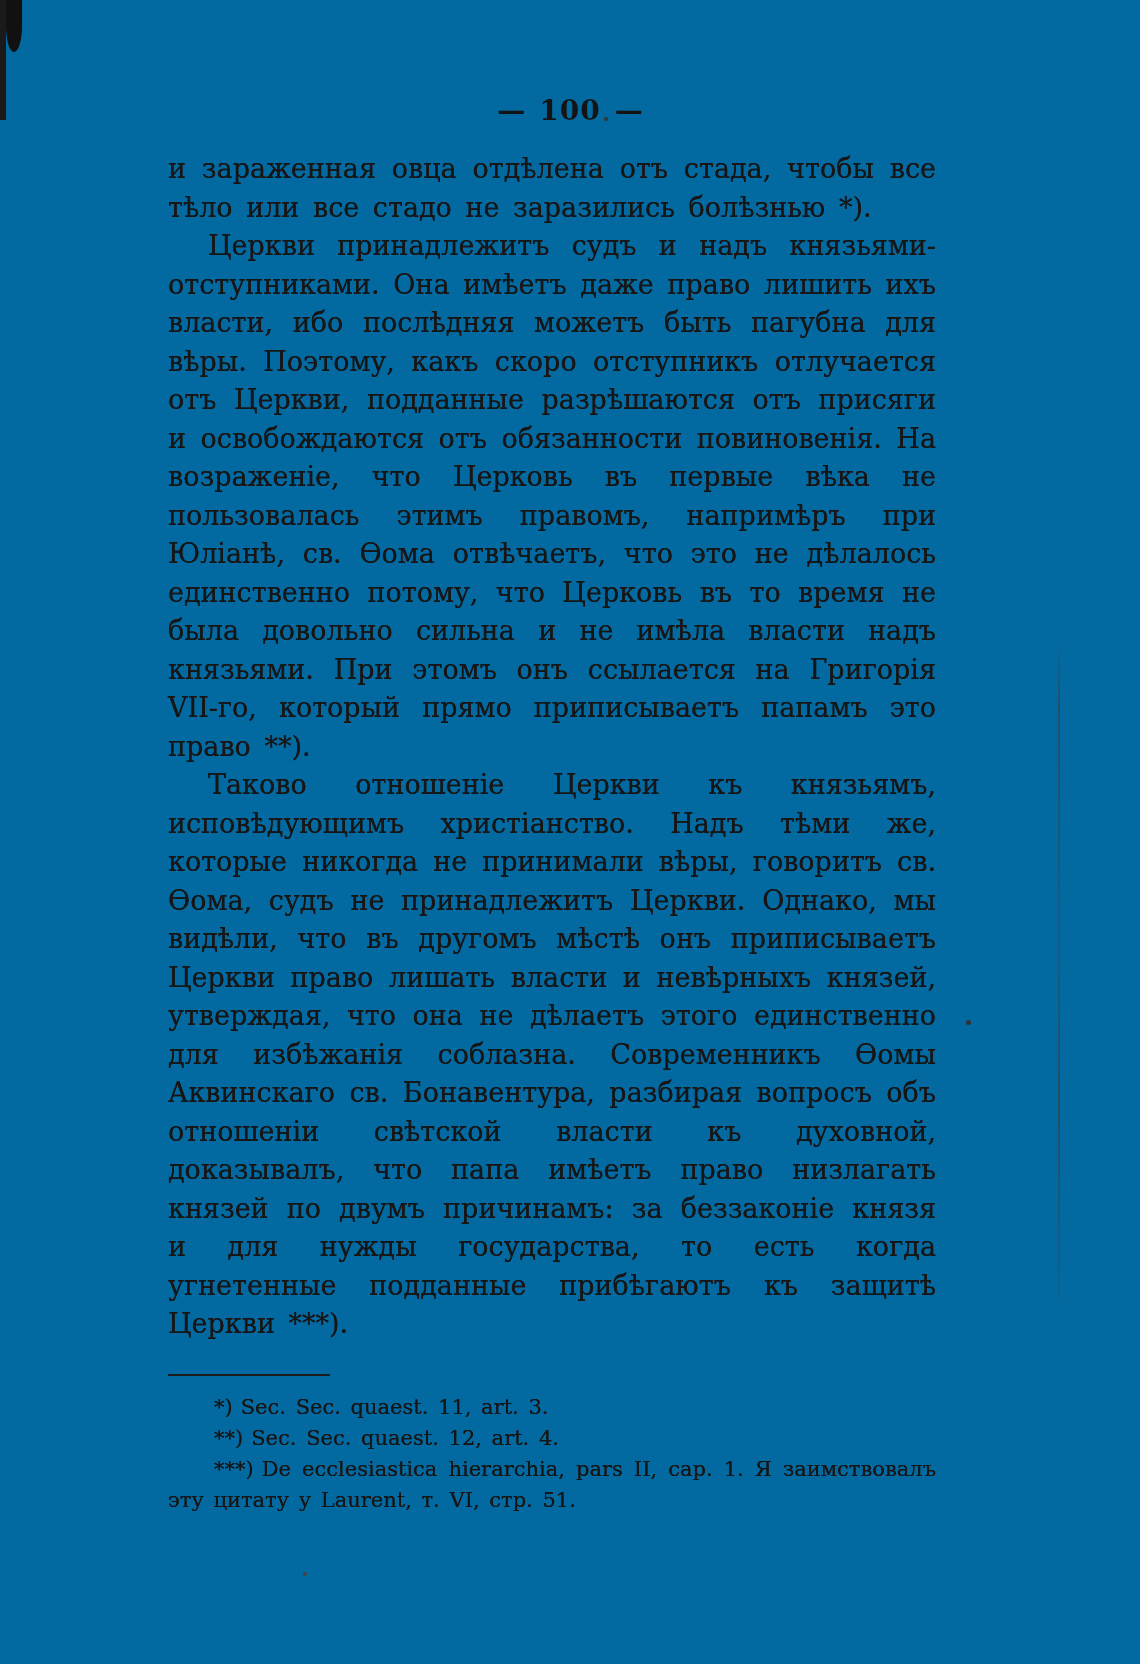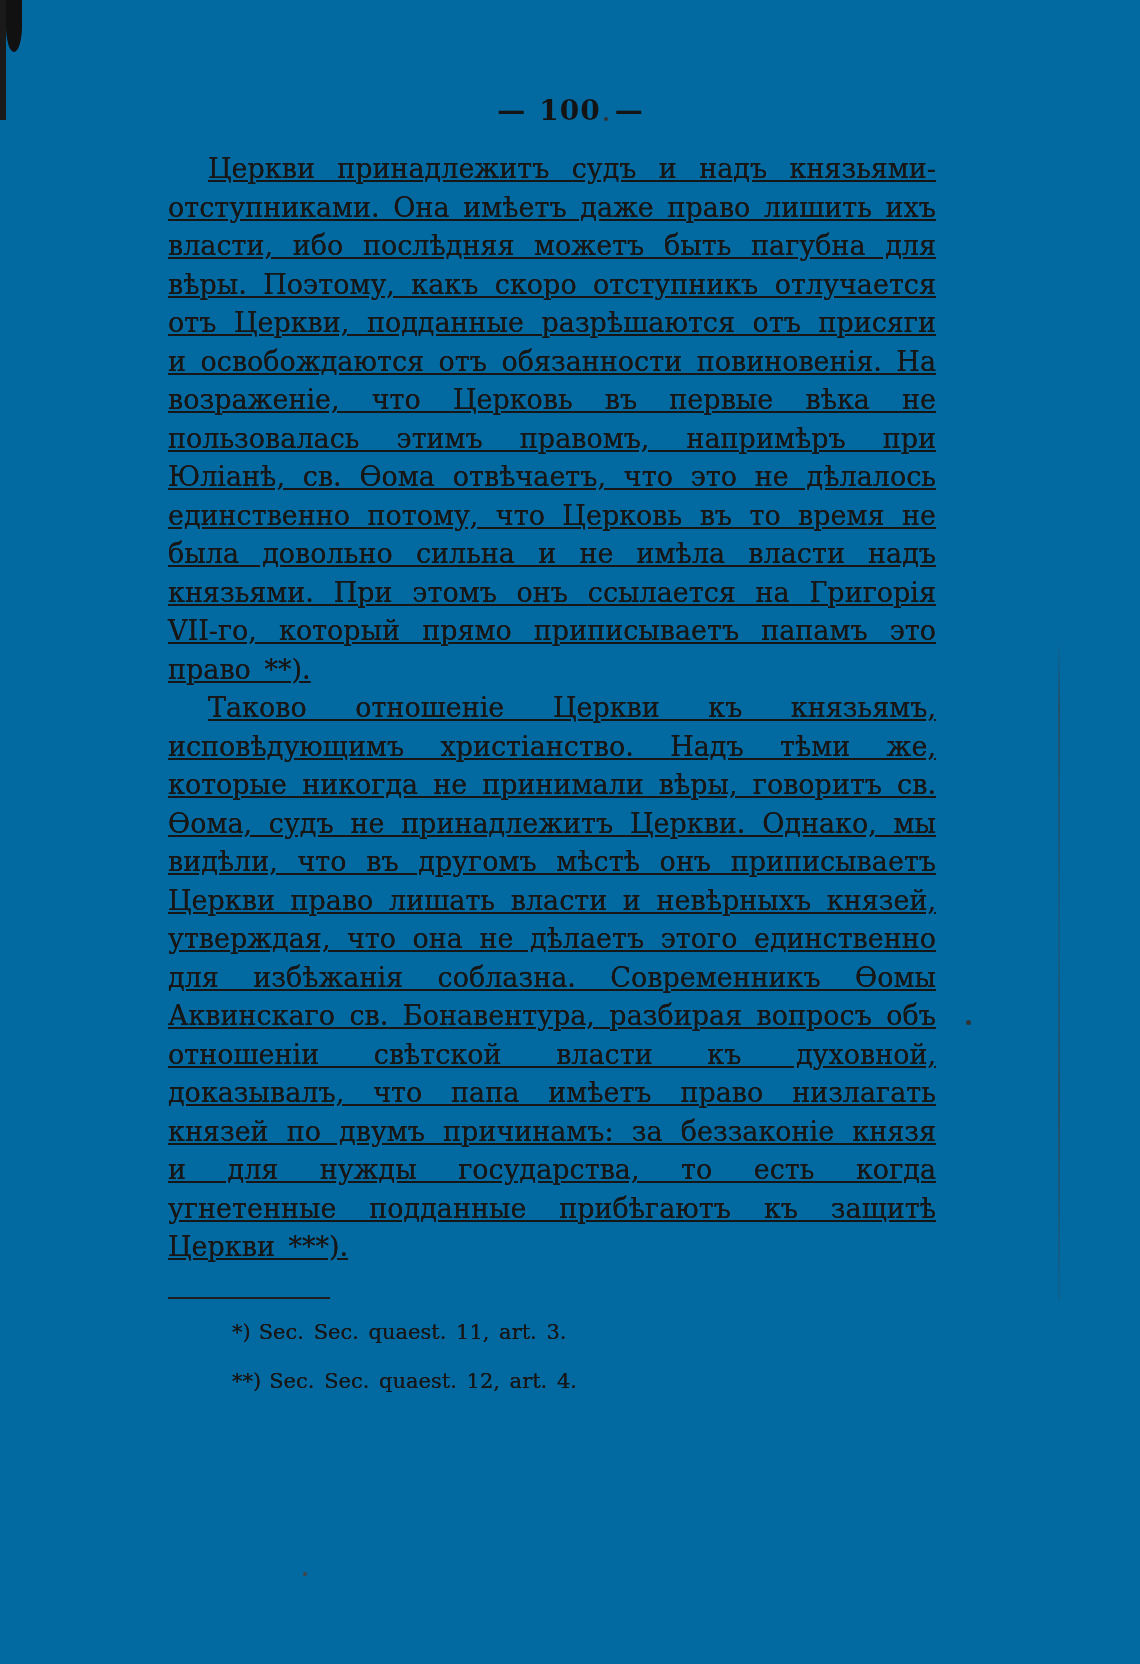--- a/index.html
+++ b/index.html
@@ -42,36 +42,35 @@
     margin: 0;
     font-size: 27px;
     line-height: 38.5px;
     text-align: justify;
     word-spacing: 5px;
     font-weight: 500;
     text-shadow: 0 0 0.5px #1a1a1a;
   }
   .para.indent {
     text-indent: 40px;
-    text-decoration: underline;
   }
   .footnote-rule {
     width: 162px;
     height: 0;
     border-top: 2.5px solid #1d1d1d;
     margin: 30px 0 16px 0;
   }
   .footnotes {
     font-size: 21px;
     line-height: 31px;
     font-weight: 500;
     text-shadow: 0 0 0.4px #1a1a1a;
   }
   .footnote {
-    margin: 18px;
+    margin: 0;
     text-align: justify;
     text-indent: 46px;
     word-spacing: 3px;
   }
   .footnote .marker {
     padding-right: 8px;
   }
   
   .speck {
     position: absolute;
@@ -117,30 +116,32 @@
 <body>
 
 <div class="page">
 
   <div class="page-number">
     <span class="dash">—</span><span>100</span><span class="dash">—</span>
   </div>
 
   <div class="text-block">
 
+    <p class="para">и зараженная овца отдѣлена отъ стада, чтобы все тѣло или все стадо не заразились болѣзнью *).</p>
 
     <p class="para indent">Церкви принадлежитъ судъ и надъ князьями-отступниками. Она имѣетъ даже право лишить ихъ власти, ибо послѣдняя можетъ быть пагубна для вѣры. Поэтому, какъ скоро отступникъ отлучается отъ Церкви, подданные разрѣшаются отъ присяги и освобождаются отъ обязанности повиновенія. На возраженіе, что Церковь въ первые вѣка не пользовалась этимъ правомъ, напримѣръ при Юліанѣ, св. Ѳома отвѣчаетъ, что это не дѣлалось единственно потому, что Церковь въ то время не была довольно сильна и не имѣла власти надъ князьями. При этомъ онъ ссылается на Григорія VII-го, который прямо приписываетъ папамъ это право **).</p>
 
     <p class="para indent">Таково отношеніе Церкви къ князьямъ, исповѣдующимъ христіанство. Надъ тѣми же, которые никогда не принимали вѣры, говоритъ св. Ѳома, судъ не принадлежитъ Церкви. Однако, мы видѣли, что въ другомъ мѣстѣ онъ приписываетъ Церкви право лишать власти и невѣрныхъ князей, утверждая, что она не дѣлаетъ этого единственно для избѣжанія соблазна. Современникъ Ѳомы Аквинскаго св. Бонавентура, разбирая вопросъ объ отношеніи свѣтской власти къ духовной, доказывалъ, что папа имѣетъ право низлагать князей по двумъ причинамъ: за беззаконіе князя и для нужды государства, то есть когда угнетенные подданные прибѣгаютъ къ защитѣ Церкви ***).</p>
 
     <div class="footnote-rule"></div>
 
     <div class="footnotes">
       <p class="footnote"><span class="marker">*)</span><span>Sec. Sec. quaest. 11, art. 3.</span></p>
       <p class="footnote"><span class="marker">**)</span><span>Sec. Sec. quaest. 12, art. 4.</span></p>
+      <p class="footnote"><span class="marker">***)</span><span>De ecclesiastica hierarchia, pars II, cap. 1. Я заимствовалъ эту цитату у Laurent, т. VI, стр. 51.</span></p>
     </div>
 
   </div>
 
   <div class="speck top-edge"></div>
   <div class="speck corner-blob"></div>
   <div class="gutter-line"></div>
   <div class="speck dot-a"></div>
   <div class="speck dot-b"></div>
   <div class="speck dot-c"></div>

